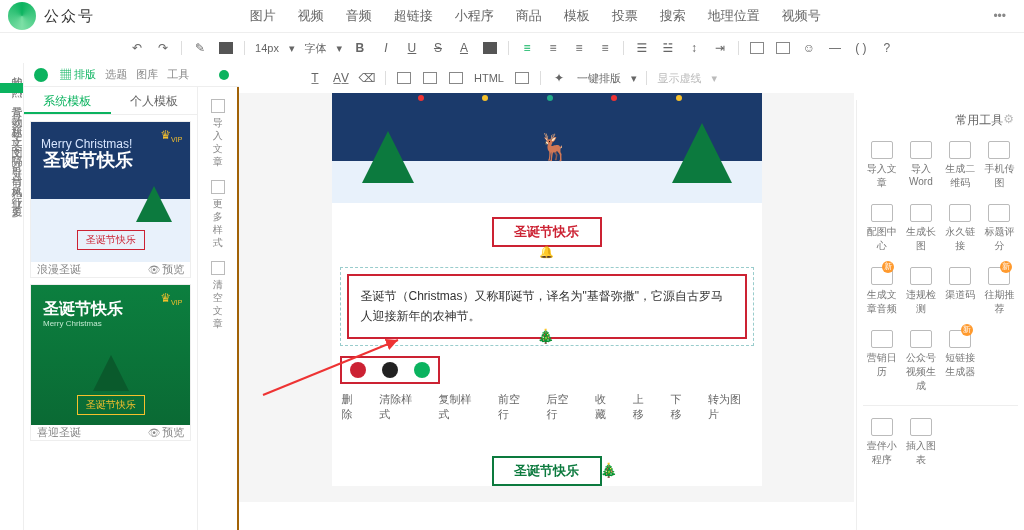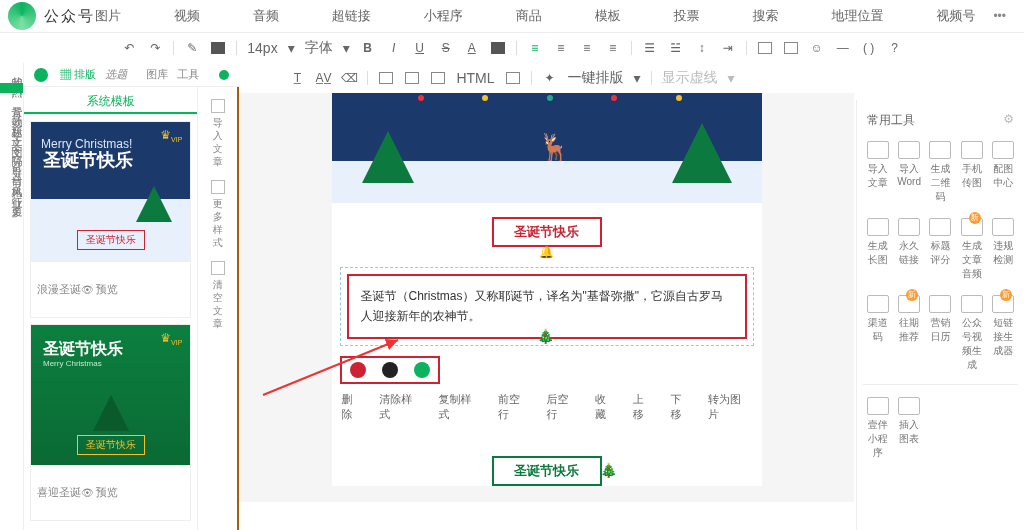--- a/index.html
+++ b/index.html
@@ -3,31 +3,31 @@
 <meta charset="utf-8">
 <style>
 *{box-sizing:border-box;margin:0;padding:0;font-family:"Microsoft YaHei",Arial,sans-serif}
 body{background:#f5f5f5;font-size:12px;color:#333;overflow:hidden}
 #app{width:1024px;height:530px;position:relative;background:#fff}
 
 
 .hdr{height:33px;display:flex;align-items:center;background:#fff;border-bottom:1px solid #eee}
 .hdr .logo{width:28px;height:28px;margin:0 8px;border-radius:50%;background:conic-gradient(#0bb35f,#7de0a6,#0bb35f)}
 .hdr .brand{font-size:15px;color:#333;letter-spacing:2px}
-.hdr .menu{flex:1;display:flex;justify-content:space-between;gap:22px}
+.hdr .menu{flex:1;display:flex;justify-content:center;gap:22px}
 .hdr .menu span{font-size:13px;color:#666;cursor:pointer}
 .hdr .dots{padding:0 18px;color:#888}
 
 
 .tbar{display:flex;align-items:center;justify-content:center;gap:10px;height:30px;background:#fff;font-size:12px;color:#555}
 .tbar .sep{width:1px;height:14px;background:#ddd}
 .tbar .ic{width:16px;height:16px;display:inline-flex;align-items:center;justify-content:center;color:#666}
 .tbar .sq{width:14px;height:12px;border:1px solid #888}
 .tbar .sqf{width:14px;height:12px;background:#555}
-.tbar .tiny{font-size:14px;color:#666}
+.tbar .tiny{font-size:11px;color:#666}
 
 
 .rail{position:absolute;left:0;top:63px;width:24px;bottom:0;background:#fff;border-right:1px solid #eee;display:flex;flex-direction:column}
 .rail .ritem{writing-mode:vertical-rl;text-orientation:upright;font-size:11px;color:#777;padding:5px 0;text-align:center;cursor:pointer;line-height:1.2}
 .rail .ritem.act{background:#0bb35f;color:#fff}
 
 
 .sub{position:absolute;left:24px;top:63px;width:215px;height:24px;display:flex;align-items:center;gap:12px;padding:0 10px;border-bottom:1px solid #eee;background:#fff}
 .sub .dot{width:14px;height:14px;border-radius:50%;background:#0bb35f;display:inline-block}
 .sub .gdot{width:10px;height:10px;border-radius:50%;background:#0bb35f;margin-left:auto}
@@ -35,21 +35,21 @@
 
 
 .leftp{position:absolute;left:24px;top:87px;width:215px;bottom:0;background:#fff;border-right:2px solid #a16207;display:flex}
 .tabs{display:flex;height:28px;border-bottom:1px solid #eee}
 .tabs div{flex:1;text-align:center;line-height:28px;font-size:12px;color:#666;cursor:pointer}
 .tabs div.act{color:#0bb35f;border-bottom:2px solid #0bb35f}
 .tplcol{width:175px;display:flex;flex-direction:column}
 .tpllist{flex:1;overflow:auto;padding:6px}
 .card{border:1px solid #eee;margin-bottom:6px;background:#fff}
 .card .thumb{height:140px;position:relative;overflow:hidden}
-.card .meta{display:flex;font-size:11px;color:#888;padding:20px 6px}
+.card .meta{display:flex;justify-content:space-between;font-size:11px;color:#888;padding:0 6px}
 .eye::before{content:"👁";font-size:10px;margin-right:2px}
 .thumb.blue{background:linear-gradient(#1b3a6b 55%,#e8f1fb 55%)}
 .thumb.blue .ttl{color:#fff;font-size:18px;position:absolute;left:12px;top:26px;font-weight:bold}
 .thumb.blue .mc{position:absolute;left:10px;top:15px;color:#d8e6ff;font-size:12px}
 .thumb.blue .crown{position:absolute;right:8px;top:6px;color:#f6c02c;font-size:12px}
 .tree{position:absolute;width:0;height:0;border-left:18px solid transparent;border-right:18px solid transparent;border-bottom:36px solid #0c7a3e}
 .thumb.blue .tree{right:18px;bottom:40px}
 .thumb.blue .pill{position:absolute;left:50%;bottom:12px;transform:translateX(-50%);border:1px solid #c23;color:#c23;font-size:10px;padding:2px 8px}
 .thumb.green{background:linear-gradient(#0c7f3f,#0a6a34)}
 .thumb.green .ttl{color:#fff;font-size:16px;position:absolute;left:12px;top:14px;font-weight:bold}
@@ -82,23 +82,23 @@
 .ops{display:flex;gap:16px;font-size:11px;color:#666;padding:4px 10px}
 .badge2{width:110px;margin:30px auto 10px;border:2px solid #0c7a3e;color:#0c7a3e;font-size:13px;text-align:center;padding:4px 0;font-weight:bold;position:relative}
 .badge2 .orn2{position:absolute;right:-18px;top:4px;font-size:14px}
 
 
 .arrow{position:absolute;left:258px;top:330px;width:150px;height:70px;pointer-events:none}
 .arrow svg{width:100%;height:100%}
 
 
 .rpanel{position:absolute;right:0;top:100px;width:168px;bottom:0;background:#fff;border-left:1px solid #eee;padding:8px 6px;overflow:auto}
-.rpanel .rh{display:flex;justify-content:space-between;font-size:12px;color:#666;padding:4px 4px 8px}
+.rpanel .rh{display:flex;justify-content:flex-end;font-size:12px;color:#666;padding:4px 4px 8px}
 .rpanel .gear{color:#bbb}
-.rgrid{display:grid;grid-template-columns:repeat(5,1fr);gap:6px 2px}
+.rgrid{display:grid;grid-template-columns:repeat(4,1fr);gap:6px 2px}
 .rcell{text-align:center;font-size:10px;color:#777;padding:4px 0;cursor:pointer;position:relative}
 .rcell .ricon{width:22px;height:18px;margin:0 auto 3px;border:1px solid #bbb;border-radius:2px}
 .rcell .rnew{position:absolute;top:-2px;right:6px;width:12px;height:12px;border-radius:50%;background:#ff9a2e;color:#fff;font-size:8px;line-height:12px}
 .rpanel hr{border:none;border-top:1px solid #eee;margin:8px 0}
 .rh2{font-size:12px;color:#666;padding:4px}
 
 
 .foot{position:absolute;left:239px;right:0;bottom:0;height:28px;background:#fff;border-top:1px solid #eee;display:flex;align-items:center;font-size:11px;color:#888;padding:0 10px;gap:14px}
 .foot .btn{padding:3px 12px;border:1px solid #ccc;border-radius:3px;cursor:pointer;color:#555;background:#fff}
 .foot .btn.warn{color:#ff7a00;border-color:#ffc89a}
@@ -194,21 +194,21 @@
   <span class="ic">✦</span>
   <span class="tiny">一键排版</span>
   <span class="tiny">▾</span>
   <span class="sep"></span>
   <span class="tiny" style="color:#bbb">显示虚线</span>
   <span class="tiny" style="color:#bbb">▾</span>
 </div>
 
 <div class="sub">
   <span class="dot"></span>
-  <span id="subitems"><span style="margin-right: 6px; color: rgb(11, 179, 95);">▦ 排版  </span><span style="margin-right: 16px; color: rgb(136, 136, 136); font-style: italic;">选题  </span><span style="margin-right: 6px; color: rgb(136, 136, 136);">图库  </span><span style="margin-right: 0; color: rgb(136, 136, 136);">工具  </span></span>
+  <span id="subitems"><span style="margin-right: 6px; color: rgb(11, 179, 95);">▦ 排版  </span><span style="margin-right: 6px; color: rgb(136, 136, 136);">选题  </span><span style="margin-right: 6px; color: rgb(136, 136, 136);">图库  </span><span style="margin-right: 0; color: rgb(136, 136, 136);">工具  </span></span>
   <span class="gdot"></span>
 </div>
 
 <div class="rail" id="rail">
       <div class="ritem">我的</div>
       <div class="ritem">热门</div>
       <div class="ritem act">模板</div>
       <div class="ritem">背景</div>
       <div class="ritem">动效</div>
       <div class="ritem">标题</div>
@@ -219,20 +219,21 @@
       <div class="ritem">节日</div>
       <div class="ritem">风格</div>
       <div class="ritem">行业</div>
       <div class="ritem">更多</div>
     </div>
 
 <div class="leftp">
   <div class="tplcol">
     <div class="tabs">
       <div class="act">系统模板</div>
+      <div>个人模板</div>
     </div>
     <div class="tpllist" id="tpllist">
           <div class="card">
             <div class="thumb blue">
               <div class="mc">Merry Christmas!</div>
               <div class="crown">♛<sub style="font-size:7px">VIP</sub></div>
               <div class="ttl">圣诞节快乐</div>
               <span class="tree"></span>
               <div class="pill">圣诞节快乐</div>
             </div>

